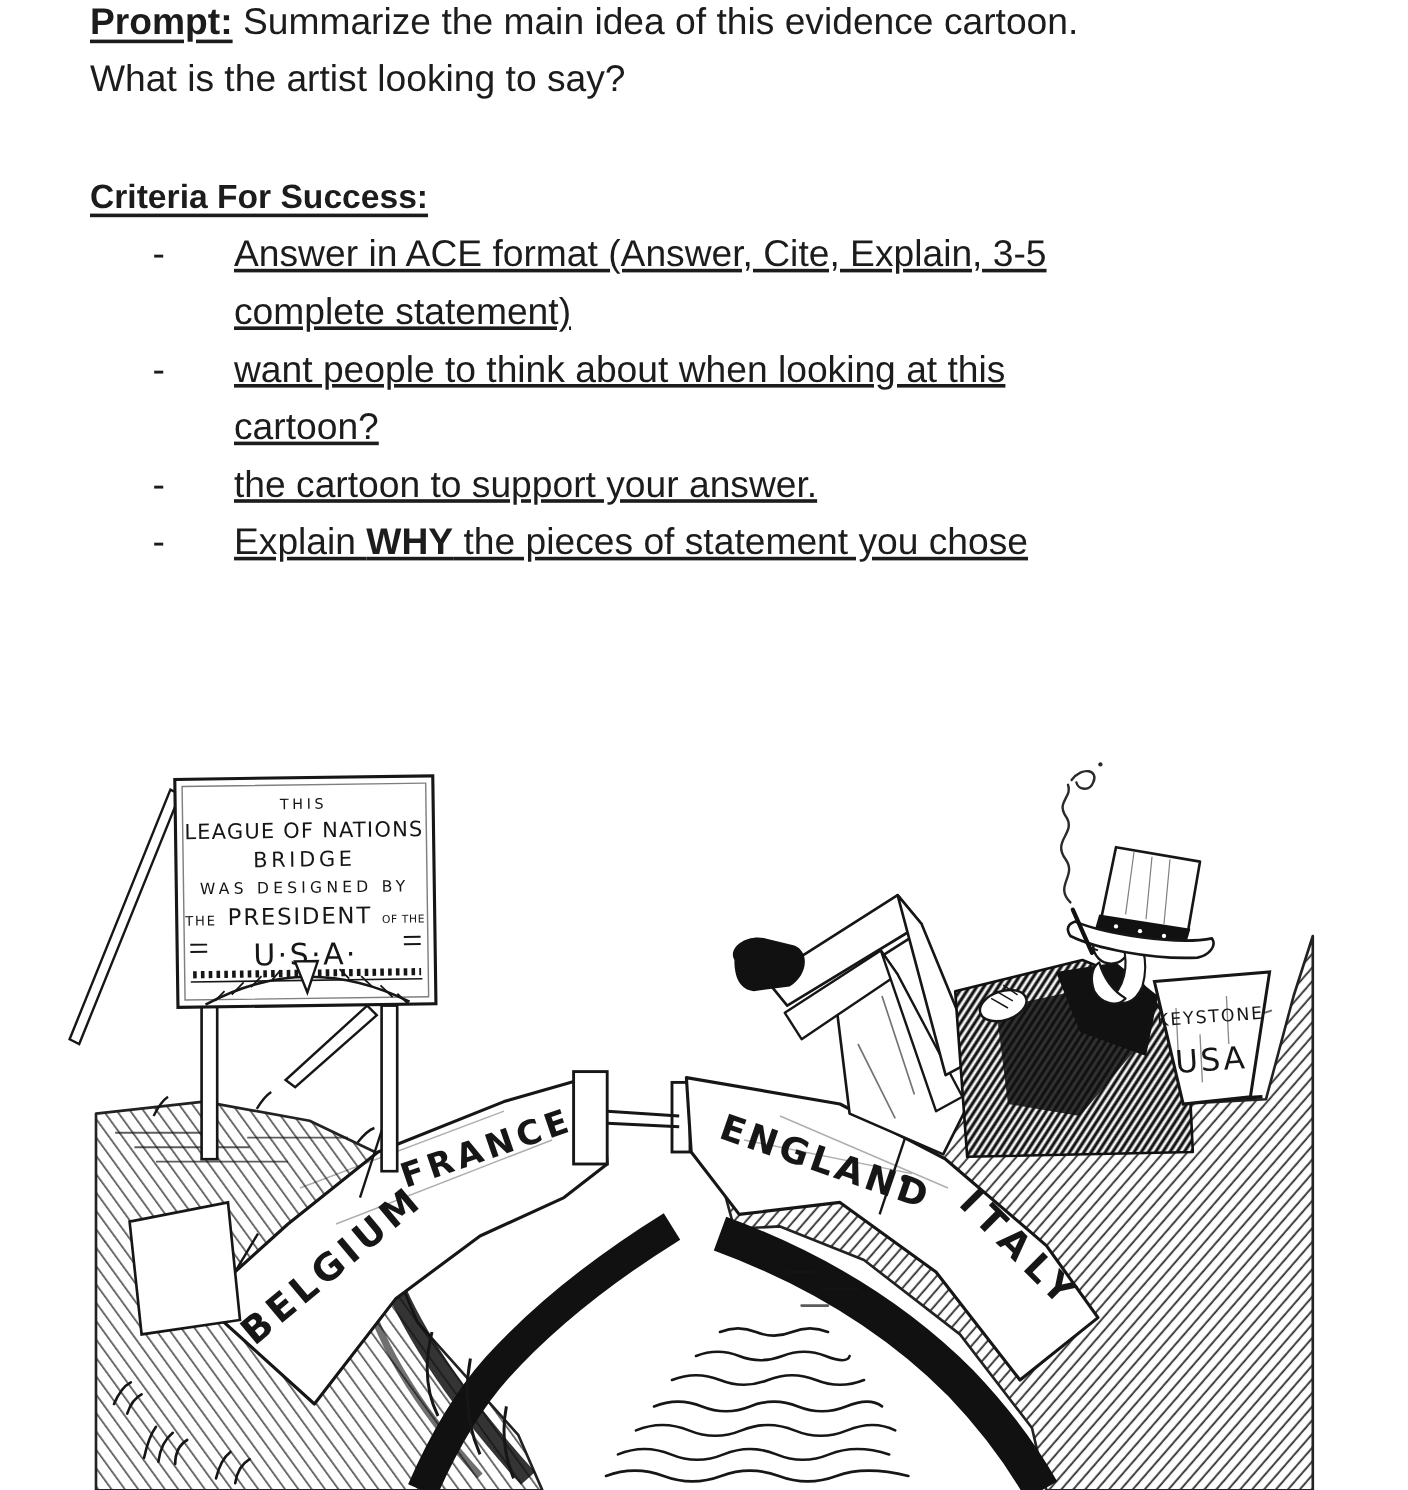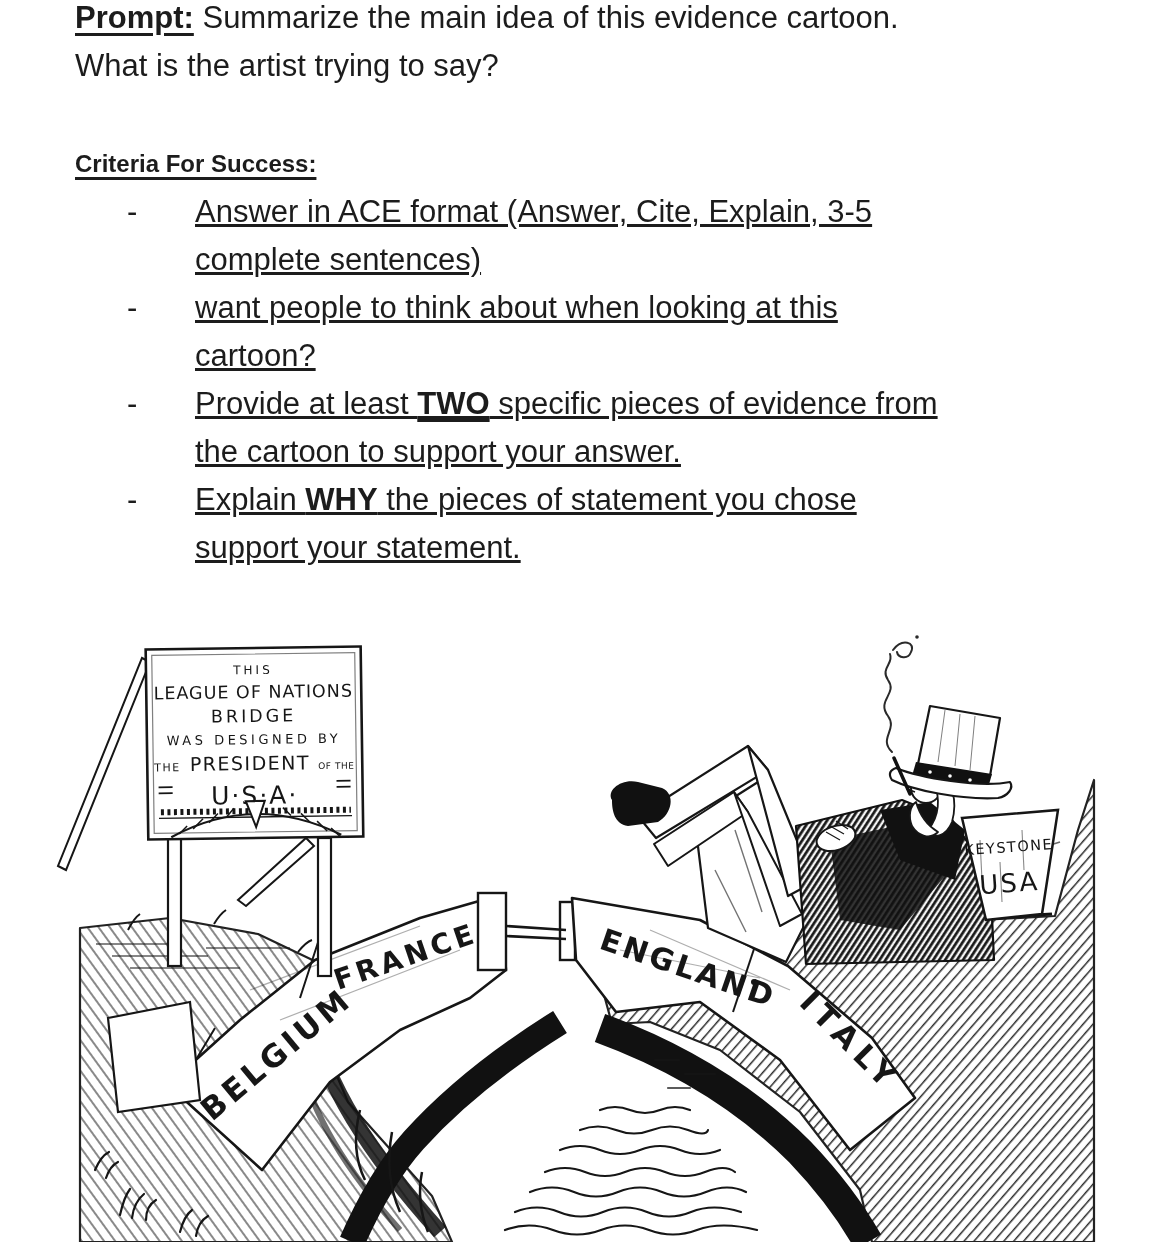--- a/index.html
+++ b/index.html
@@ -5,21 +5,21 @@
   html,body{margin:0;padding:0;}
   body{
     width:1173px;height:1242px;background:#ffffff;overflow:hidden;position:relative;
     font-family:"Liberation Sans",sans-serif;color:#1c1c1c;
     -webkit-font-smoothing:antialiased;
   }
   .doc{position:absolute;left:75px;top:-6px;width:1030px;font-size:31px;line-height:48px;}
   .line{display:block;white-space:nowrap;}
   .u{text-decoration:underline;text-decoration-thickness:3px;text-underline-offset:5px;margin-top:40px;}
   b,.bold{font-weight:bold;}
-  .heading{font-size:24px;font-weight:bold;margin-top:50px;line-height:48px;}
+  .heading{font-size:28px;font-weight:bold;margin-top:50px;line-height:48px;}
   ul.criteria{list-style:none;margin:0;padding:0;}
   ul.criteria li{display:flex;align-items:flex-start;}
   ul.criteria .dash{flex:none;margin-left:52px;width:68px;}
   ul.criteria .btxt{flex:1;text-decoration:underline;}
   
   .cartoon{position:absolute;left:0;top:630px;width:1173px;height:612px;}
   svg text{fill:#161616;}
   .signtxt{font-family:"DejaVu Sans",sans-serif;}
   .stonetxt{font-family:"DejaVu Sans",sans-serif;font-weight:bold;}
   .keytxt{font-family:"DejaVu Sans",sans-serif;}
@@ -27,56 +27,52 @@
 </head>
 <body>
 
 <div class="doc">
 
   <p style="margin:0">
     <span class="line">
       <b class="u">Prompt:</b>
       <span>Summarize the main idea of this evidence cartoon.</span>
     </span>
-    <span class="line">What is the artist trying to say?</span>
+    <span class="line">What is the artist looking to say?</span>
   </p>
 
   <div class="heading u">Criteria For Success:</div>
 
   <ul class="criteria">
     <li>
       <span class="dash">-</span>
       <div class="btxt">
         <span class="line">Answer in ACE format (Answer, Cite, Explain, 3-5</span>
-        <span class="line">complete sentences)</span>
+        <span class="line">complete statement)</span>
       </div>
     </li>
     <li>
       <span class="dash">-</span>
       <div class="btxt">
         <span class="line">want people to think about when looking at this</span>
         <span class="line">cartoon?</span>
       </div>
     </li>
     <li>
       <span class="dash">-</span>
       <div class="btxt">
-        <span class="line">
-          <span>Provide at least </span><b class="u">TWO</b><span> specific pieces of evidence from</span>
-        </span>
         <span class="line">the cartoon to support your answer.</span>
       </div>
     </li>
     <li>
       <span class="dash">-</span>
       <div class="btxt">
         <span class="line">
           <span>Explain </span><b>WHY</b><span> the pieces of statement you chose</span>
         </span>
-        <span class="line">support your statement.</span>
       </div>
     </li>
   </ul>
 </div>
 
 <div class="cartoon">
 <svg width="1173" height="612" viewBox="0 0 1173 612" xmlns="http://www.w3.org/2000/svg">
   <defs>
     <pattern id="hL" width="9" height="9" patternUnits="userSpaceOnUse" patternTransform="rotate(-36)">
       <rect width="9" height="9" fill="#ffffff"></rect>

